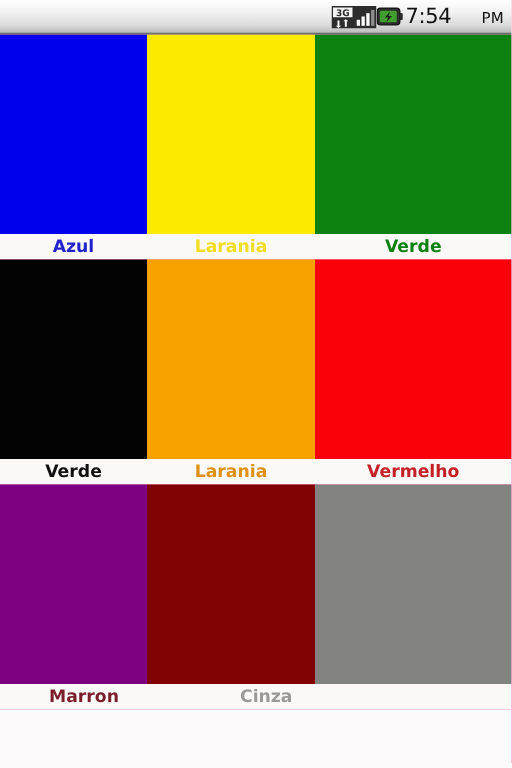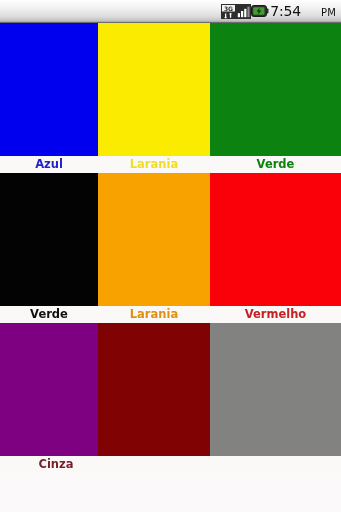--- a/index.html
+++ b/index.html
@@ -182,18 +182,19 @@
     </div>
   </div>
 
   <div class="color-row">
     <div class="swatch-strip">
       <div class="swatch col-0" style="background:#7E0182;"></div>
       <div class="swatch col-1" style="background:#800202;"></div>
       <div class="swatch col-2" style="background:#828280;"></div>
     </div>
     <div class="label-strip">
-      <div class="color-label col-1" style="color:#7A1F2A;">Cinza</div>
+      <div class="color-label col-1" style="color:#7A1F2A;">Marron</div>
+      <div class="color-label col-2" style="color:#9A9A98;">Cinza</div>
     </div>
   </div>
 
   <div id="grid-filler"></div>
 </div>
 
 </body></html>

